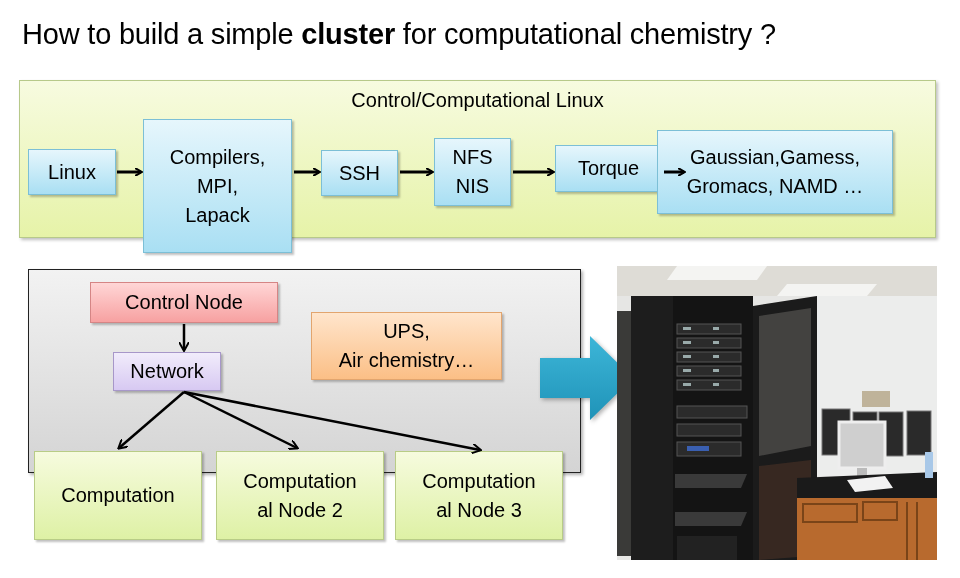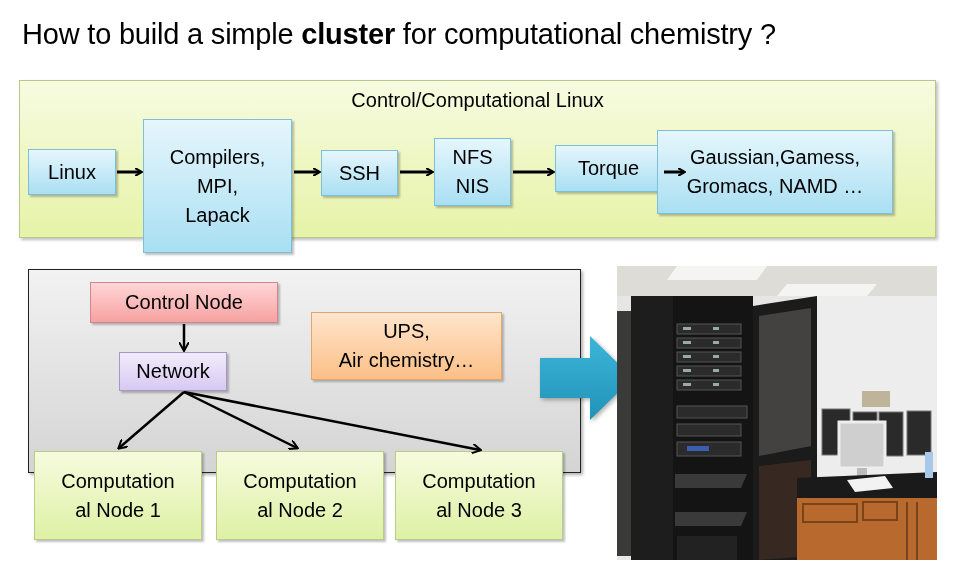--- a/index.html
+++ b/index.html
@@ -125,33 +125,32 @@
     <line x1="380" y1="91" x2="412" y2="91" stroke="#000" stroke-width="3" marker-end="url(#ah)"></line>
     <line x1="493" y1="91" x2="533" y2="91" stroke="#000" stroke-width="3" marker-end="url(#ah)"></line>
     <line x1="644" y1="91" x2="664" y2="91" stroke="#000" stroke-width="3" marker-end="url(#ah)"></line>
   </svg>
 </div>
 
 <div class="bottom-panel">
   <div class="node node-red" style="left:61px; top:12px; width:188px; height:41px;">
     <div>Control Node</div>
   </div>
-  <div class="node node-purple" style="left:90px; top:82px; width:108px; height:39px;">
+  <div class="node node-purple" style="left:84px; top:82px; width:108px; height:39px;">
     <div>Network</div>
   </div>
   <div class="node node-orange" style="left:282px; top:42px; width:191px; height:68px;">
     <div>
       <div>UPS,</div>
       <div>Air chemistry…</div>
     </div>
   </div>
   <div class="node node-green" style="left:5px; top:181px; width:168px; height:89px;">
     <div>
       <div>Computation</div>
-      <div>al Node 1</div>
     </div>
   </div>
   <div class="node node-green" style="left:187px; top:181px; width:168px; height:89px;">
     <div>
       <div>Computation</div>
       <div>al Node 2</div>
     </div>
   </div>
   <div class="node node-green" style="left:366px; top:181px; width:168px; height:89px;">
     <div>

